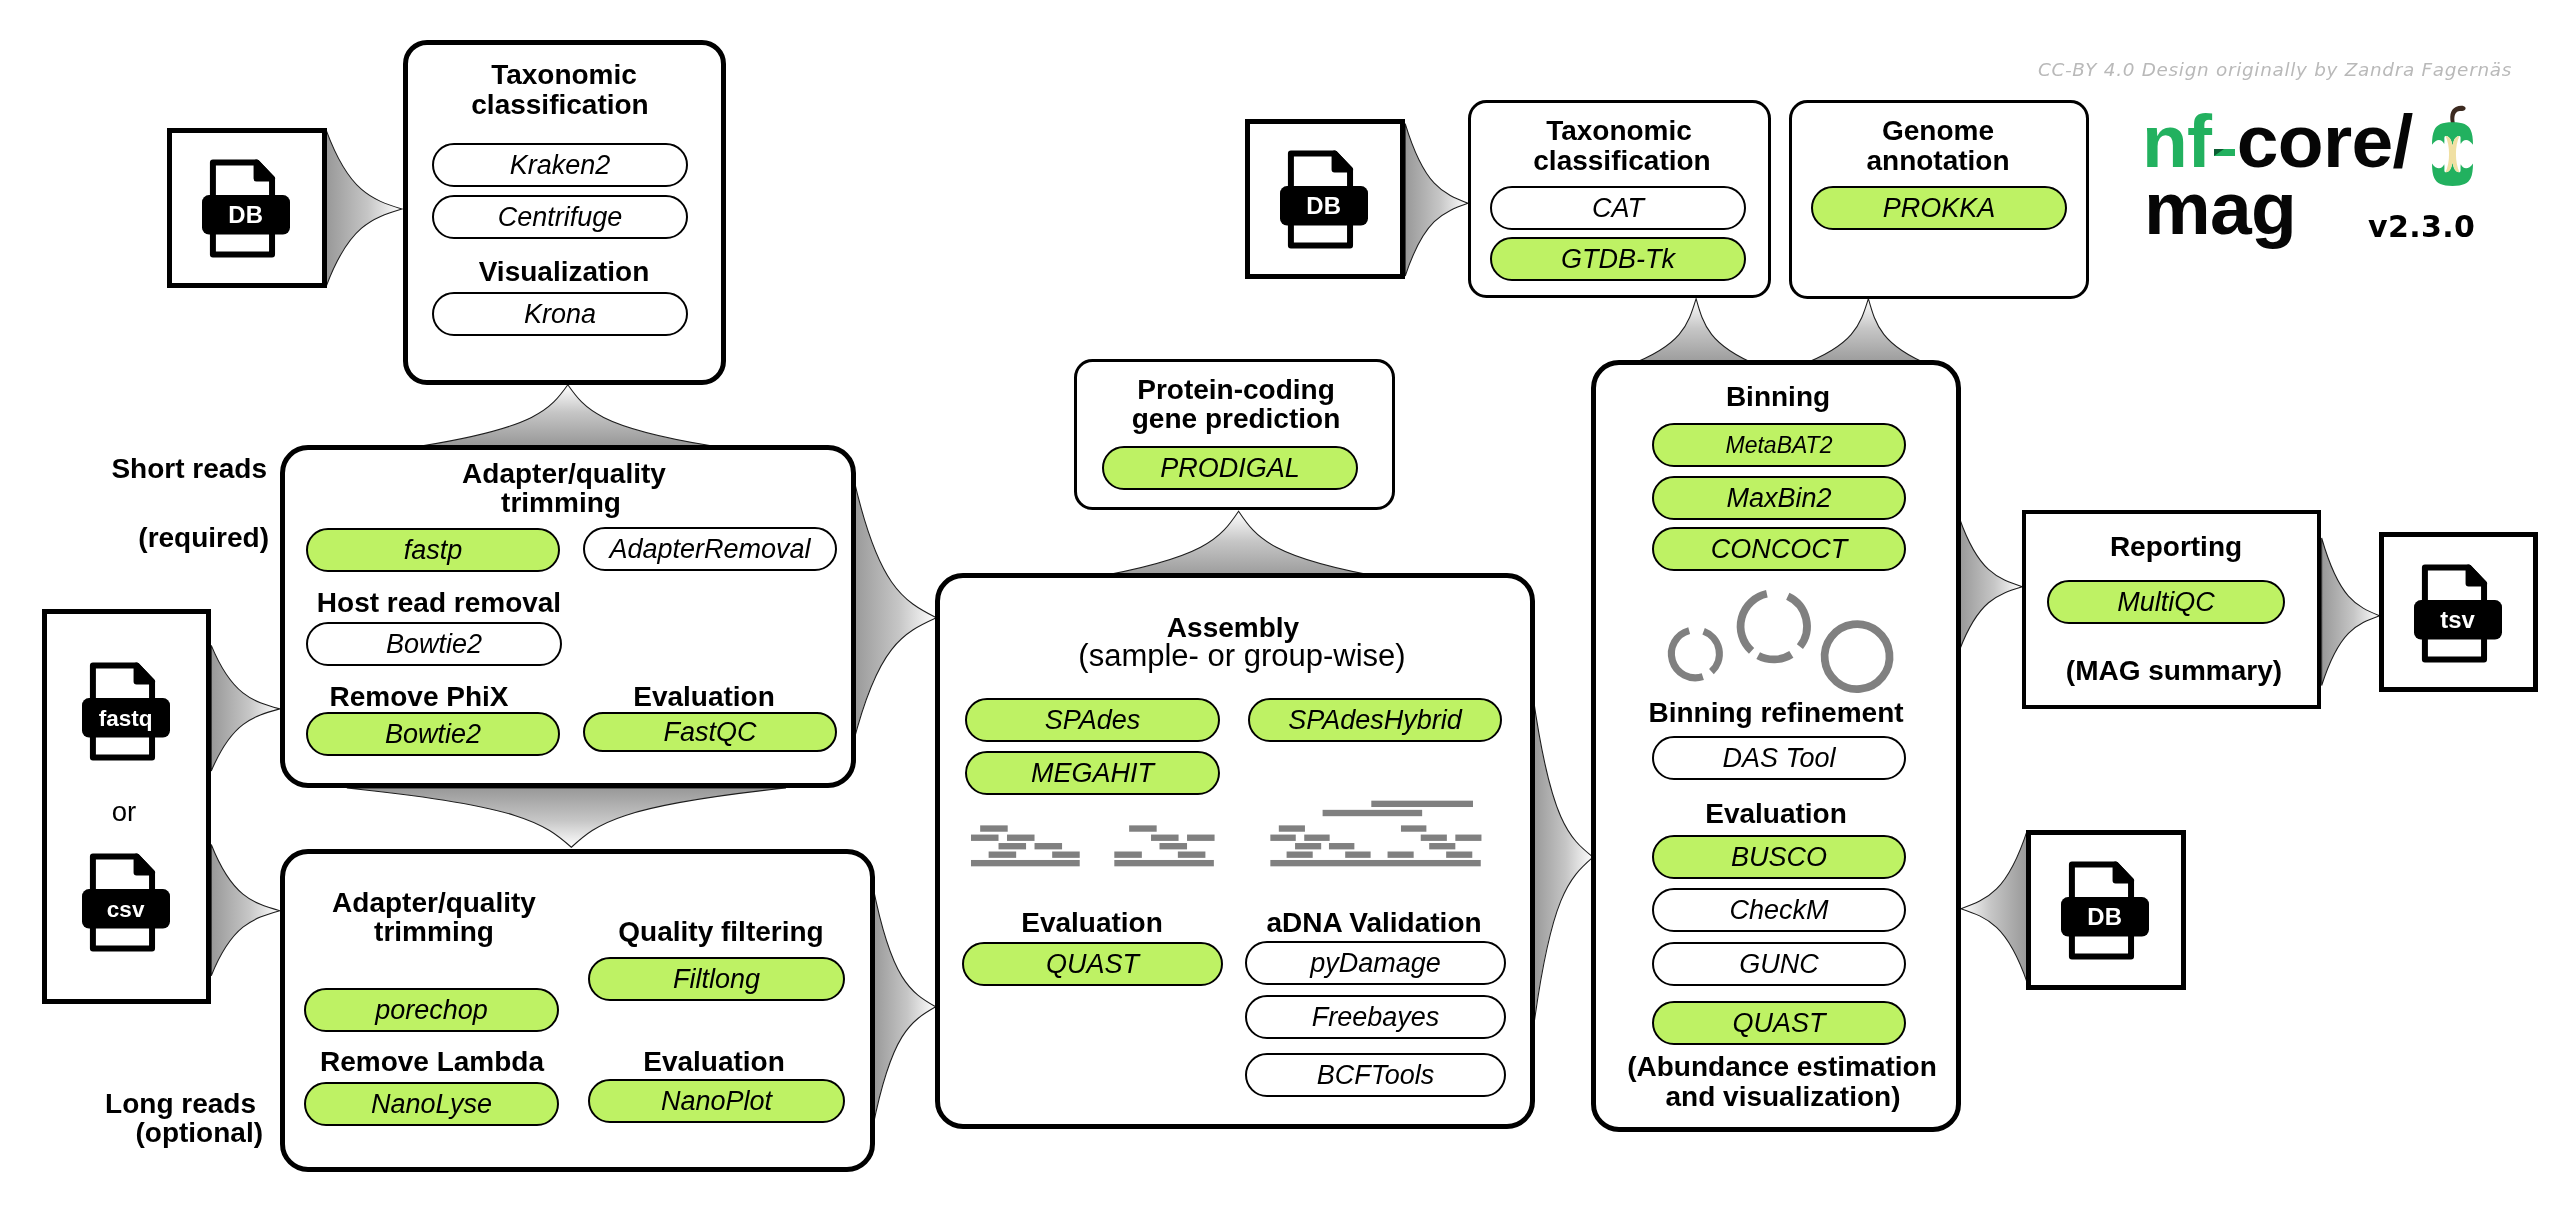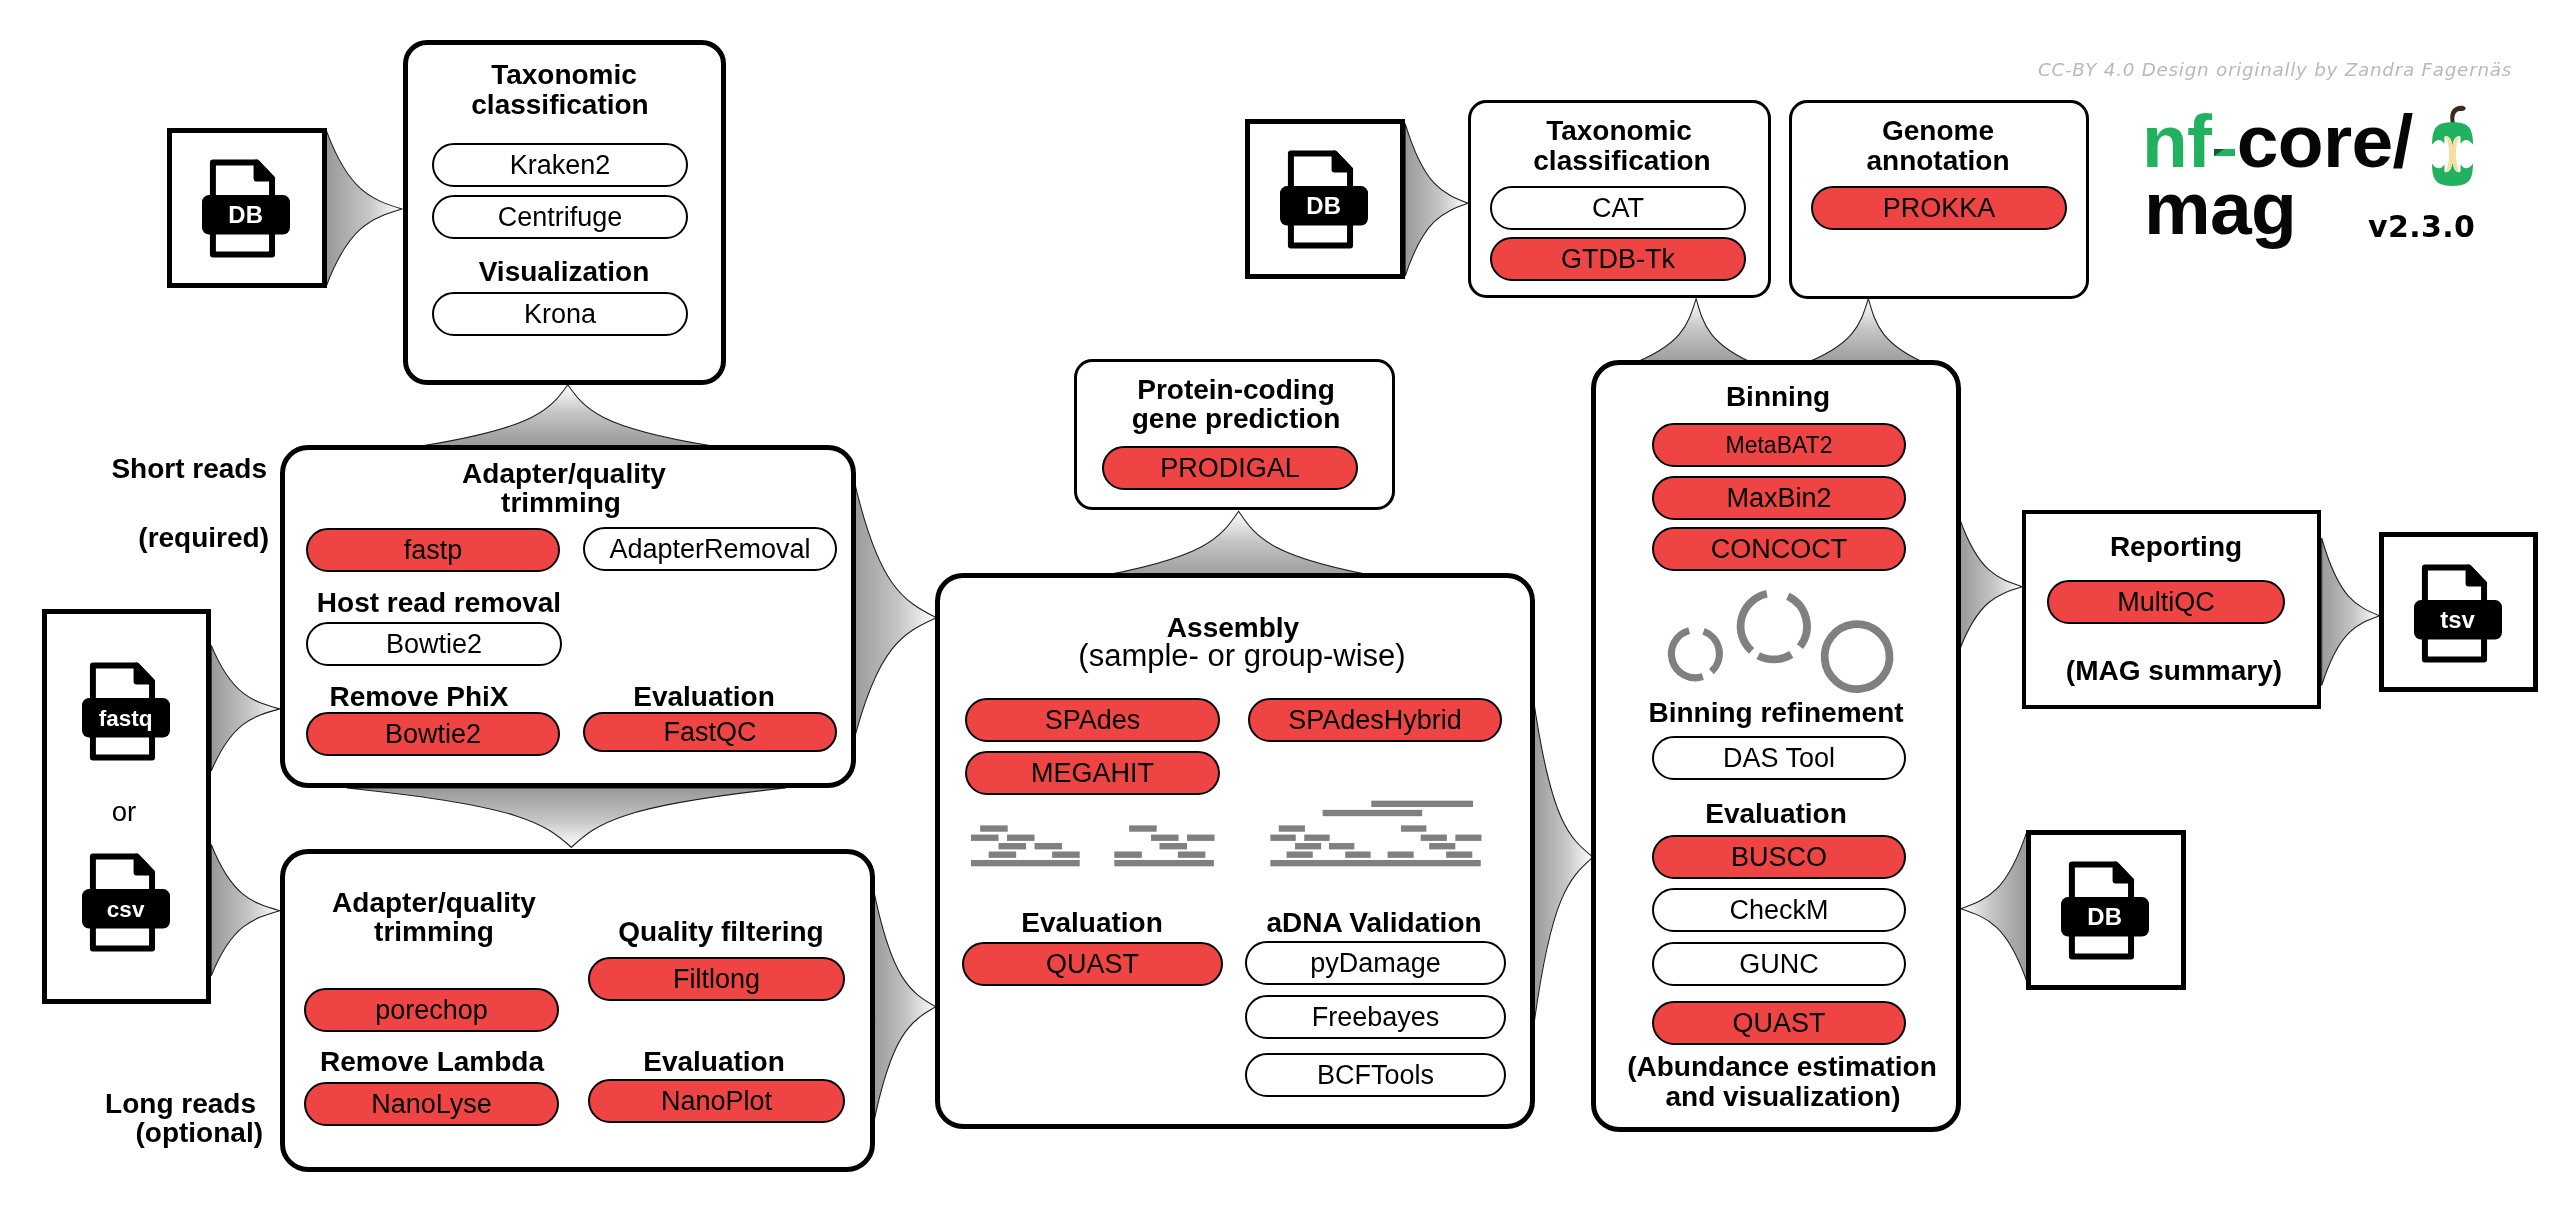--- a/index.html
+++ b/index.html
@@ -14,22 +14,22 @@
 
   .hd{position:absolute;font-weight:700;color:#000;
       font-family:"Liberation Sans",sans-serif;line-height:1;white-space:nowrap;
       transform:translateX(-50%);}
   .sub{position:absolute;color:#000;
       font-family:"Liberation Sans",sans-serif;line-height:1;white-space:nowrap;
       transform:translateX(-50%);}
 
   .pill{position:absolute;box-sizing:border-box;border:2.8px solid #000;border-radius:705px;
         background:#fff;display:flex;align-items:center;justify-content:center;
-        font-family:"Liberation Sans",sans-serif;color:#000;line-height:1;}
-  .pill.green{background:#ef4444;}
+        font-family:"Liberation Sans",sans-serif;color:#000;line-height:1;font-style:italic;}
+  .pill.green{background:#bef264;}
 
   .svglayer{position:absolute;left:0;top:0;width:2576px;height:1213px;}
   svg text{-webkit-font-smoothing:antialiased;}
 
   .credit{position:absolute;color:#b9b9b9;font-style:italic;
           font-family:"DejaVu Sans","Liberation Sans",sans-serif;font-size:18.4px;
           letter-spacing:0.7px;white-space:nowrap;transform:translateX(-100%);}
 
   .logo-l1,.logo-l2{position:absolute;font-family:"Liberation Sans",sans-serif;
         font-weight:700;line-height:1;white-space:nowrap;font-size:75px;letter-spacing:-0.7px;}

